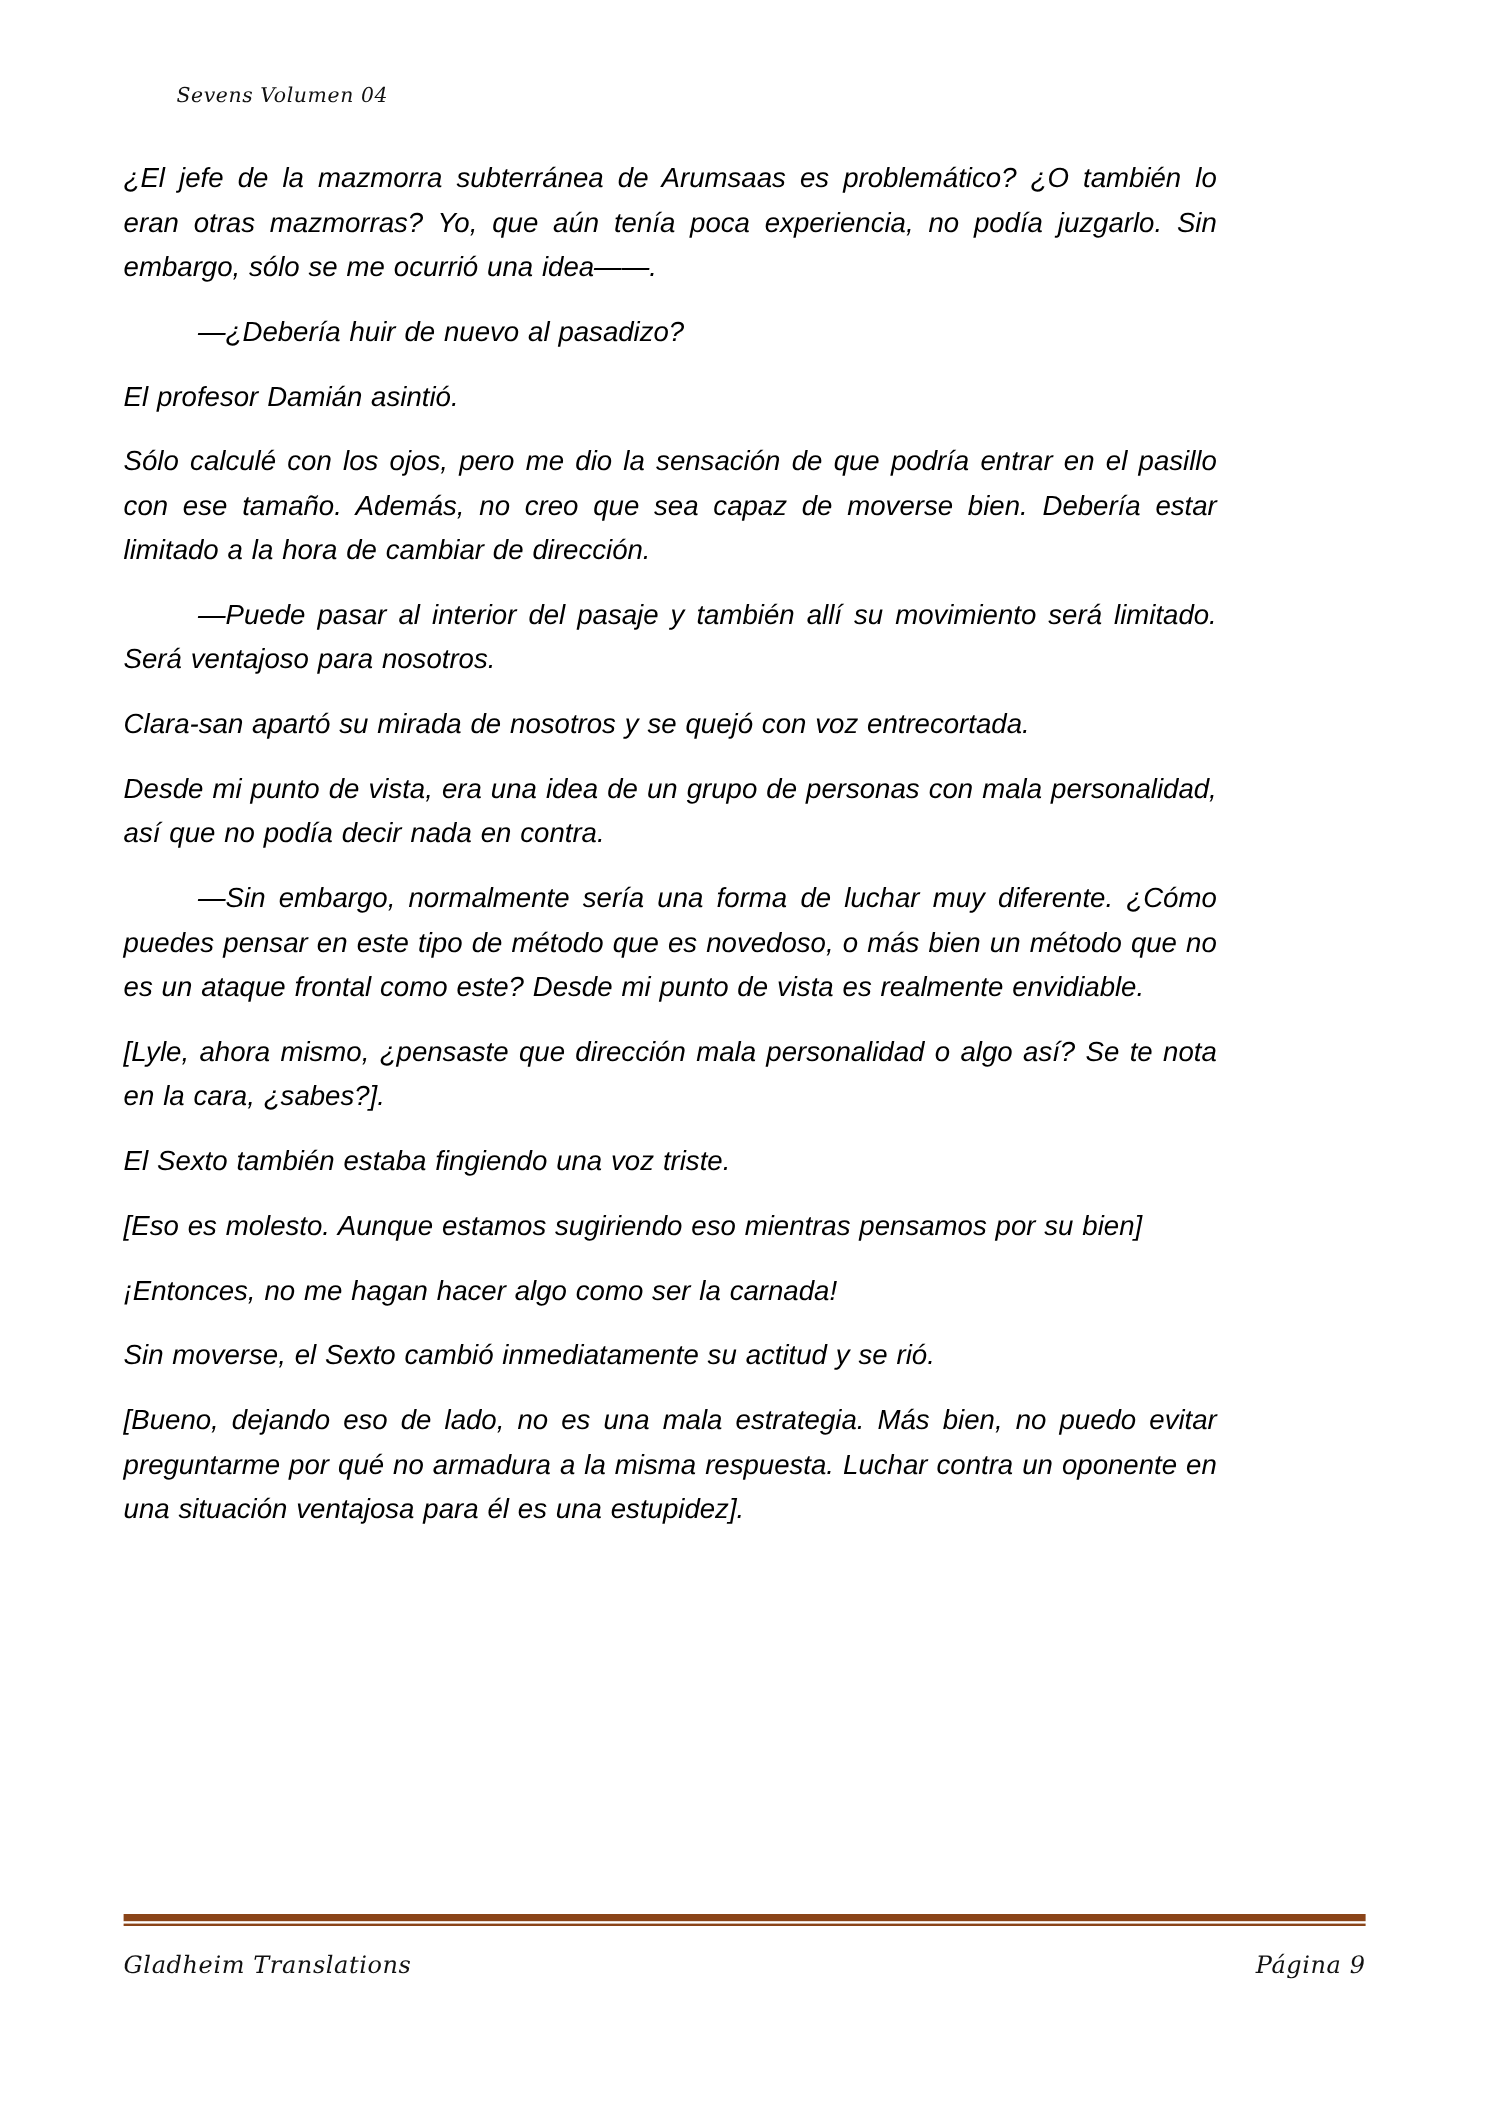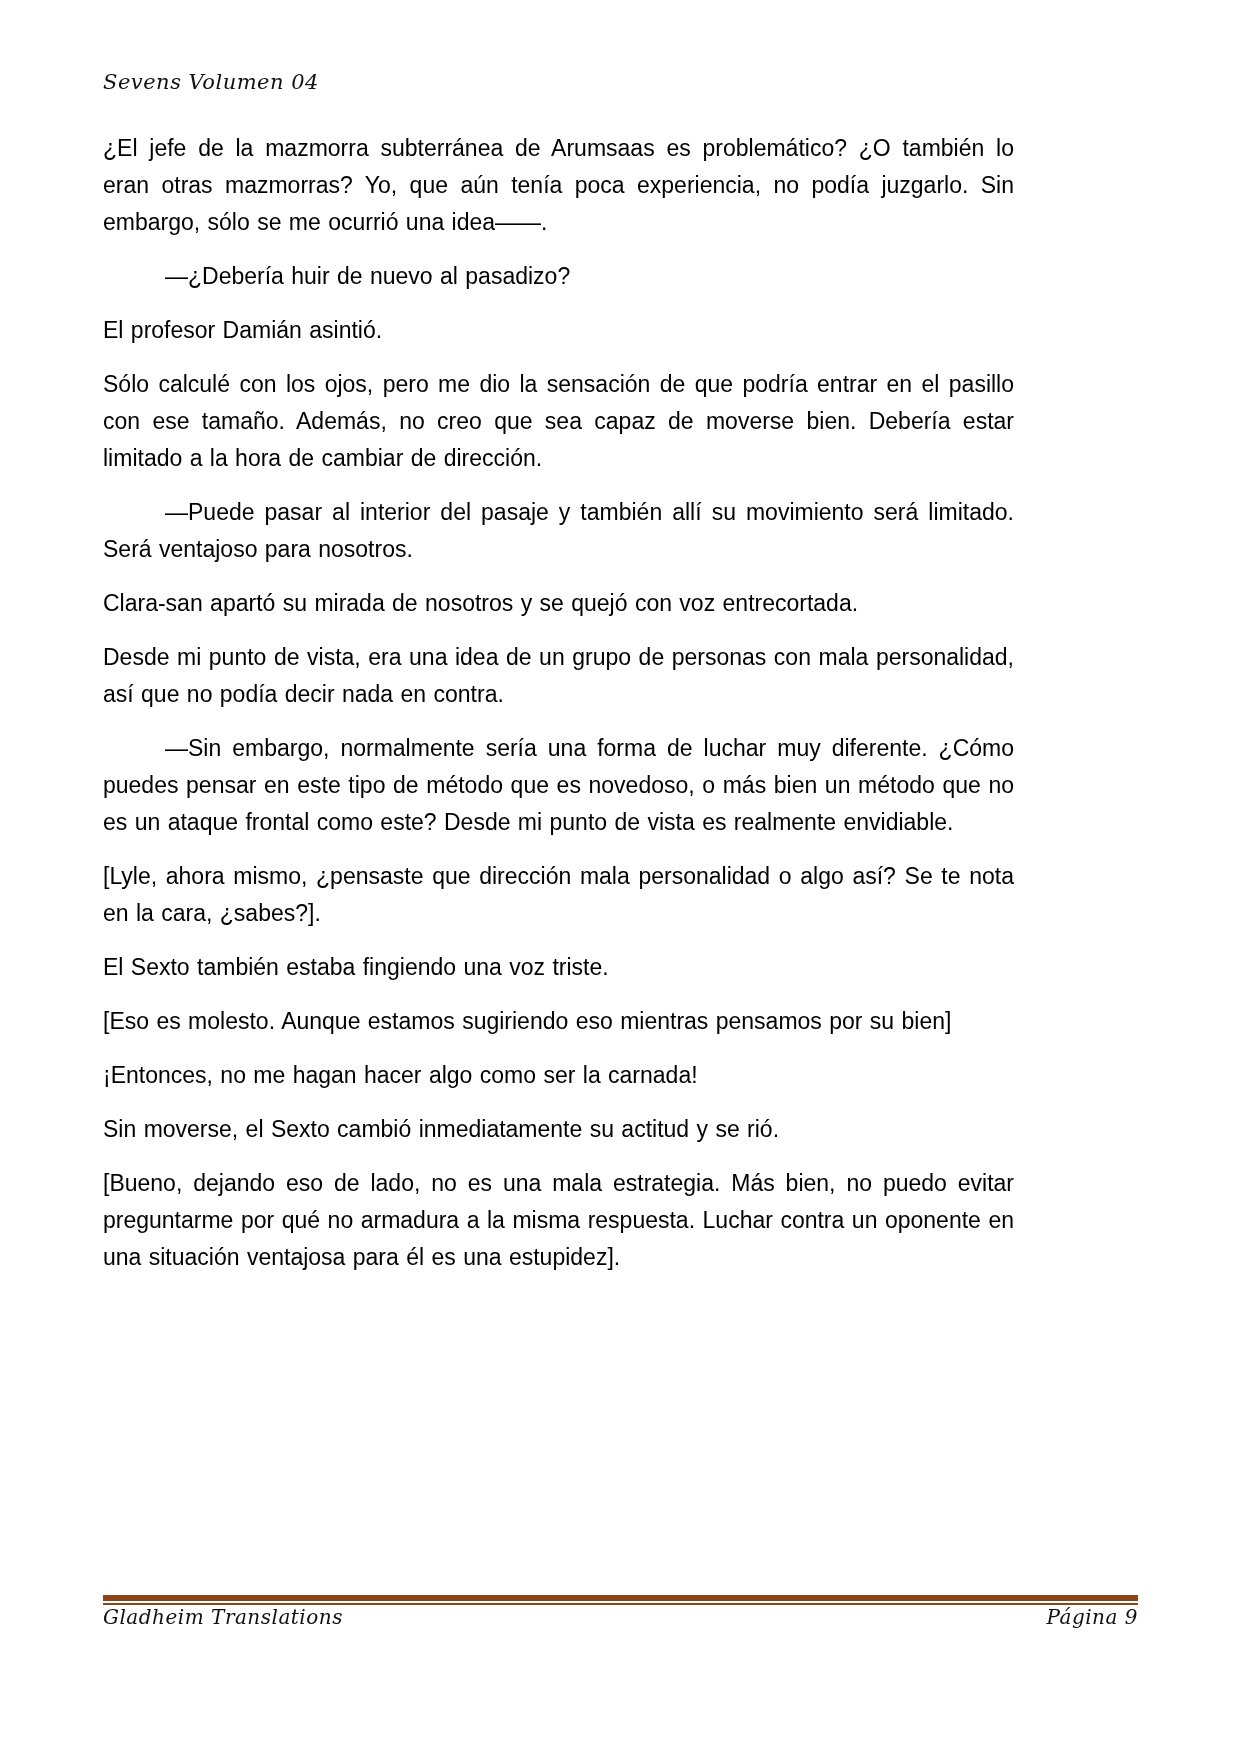--- a/index.html
+++ b/index.html
@@ -21,55 +21,57 @@
     left: 103px;
     top: 70px;
     width: 911px;
   }
   .script-text {
     font-family: "DejaVu Serif", serif;
     font-style: italic;
     letter-spacing: 0.5px;
   }
   .header .script-text {
-    font-size: 21px;
+    font-size: 17px;
     color: #111111;
+    margin-left: 44px;
   }
   .doc-body {
     position: absolute;
     left: 103px;
     top: 130px;
     width: 911px;
   }
   .para {
     margin: 0 0 17px 0;
     font-size: 23px;
     line-height: 37px;
     text-align: justify;
     word-spacing: 1px;
+    font-style: italic;
   }
   .para.indent {
     text-indent: 62px;
   }
   .footer {
     position: absolute;
     left: 103px;
     top: 1595px;
     width: 1035px;
   }
   .footer-rule {
     height: 2px;
     border-top: 6px solid #8a4418;
     border-bottom: 2px solid #8a4418;
   }
   .footer-row {
     display: flex;
     justify-content: space-between;
     align-items: baseline;
-    margin-top: 0;
+    margin-top: 20px;
   }
   .footer-row .script-text {
     font-size: 20px;
     color: #111111;
   }
 </style>
 </head>
 <body>
 
 <div class="page">

